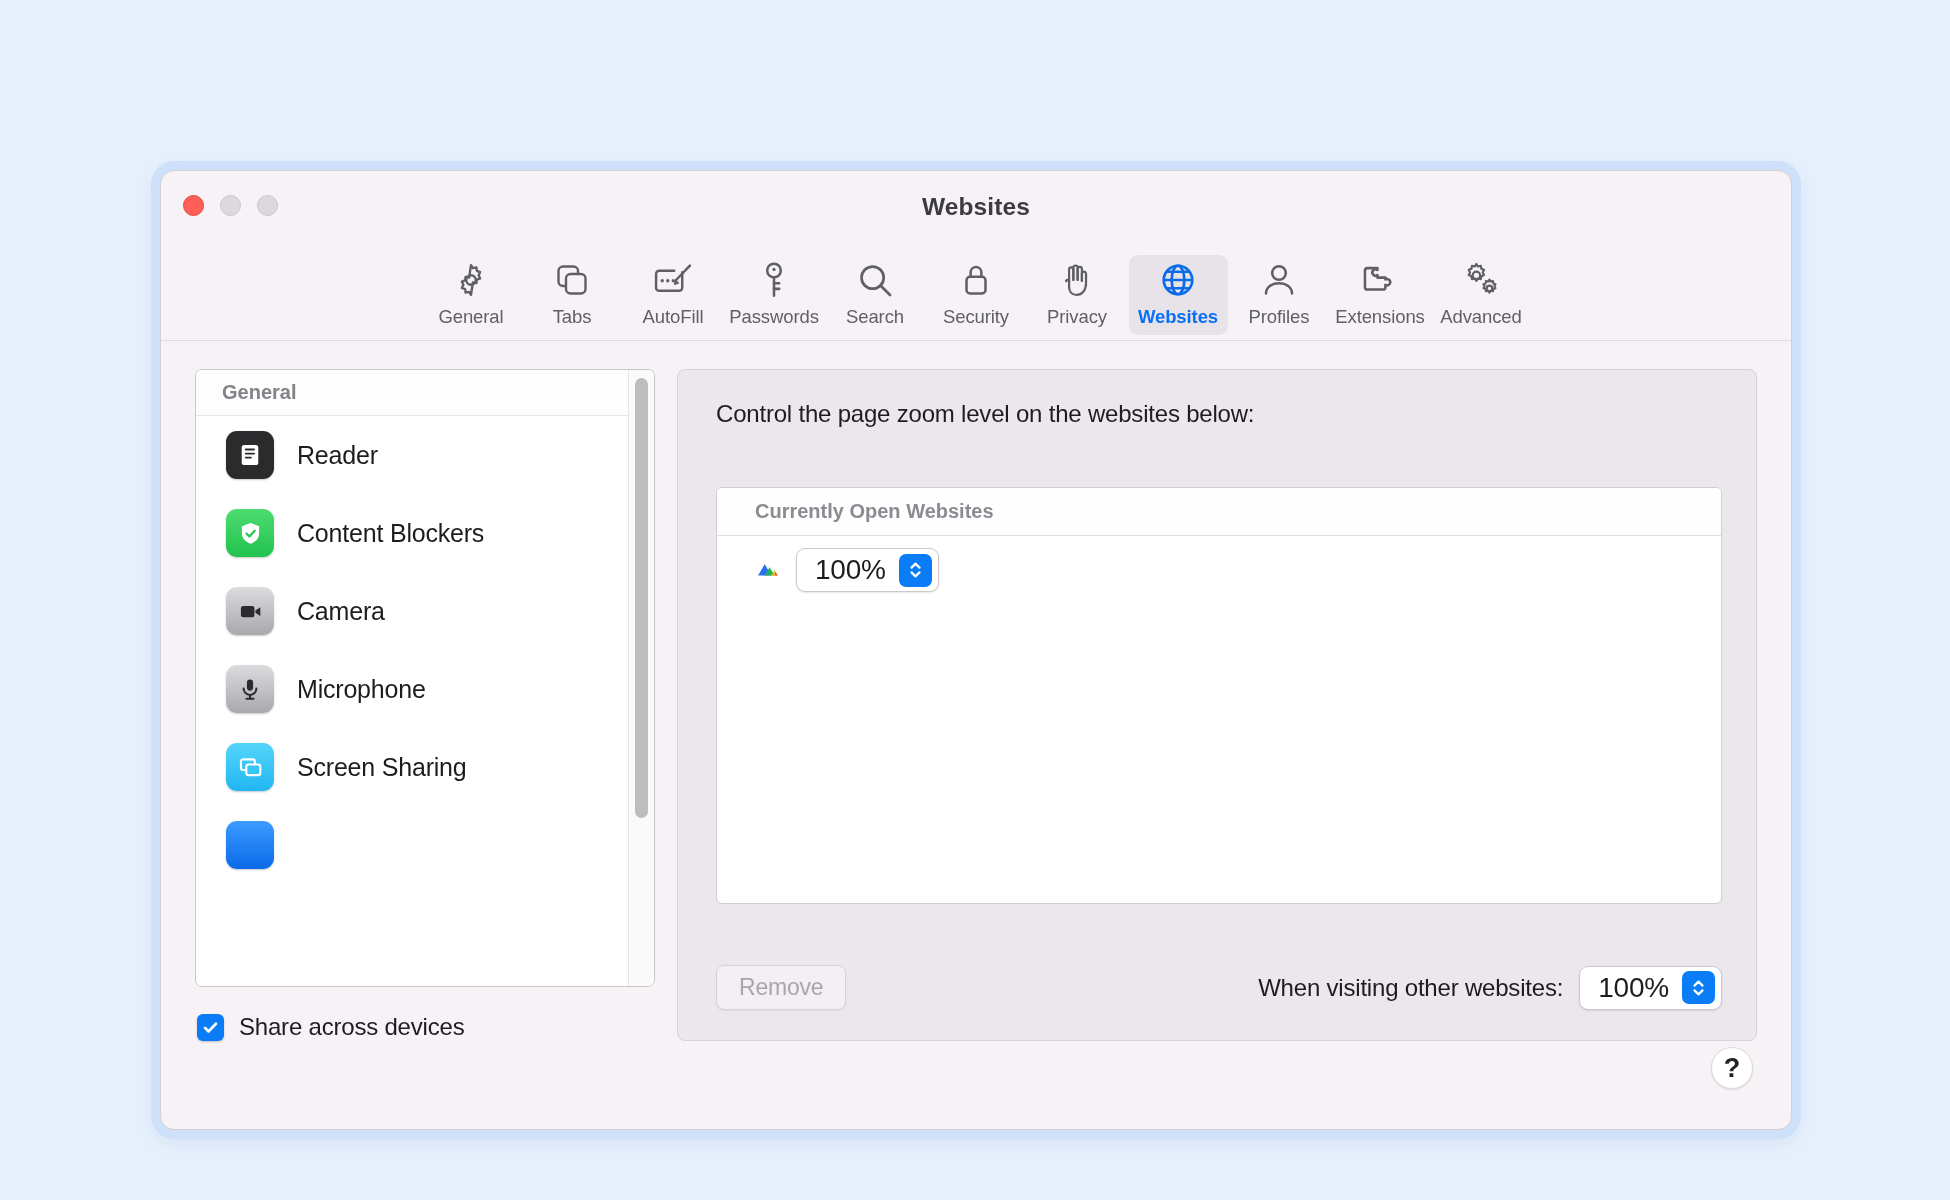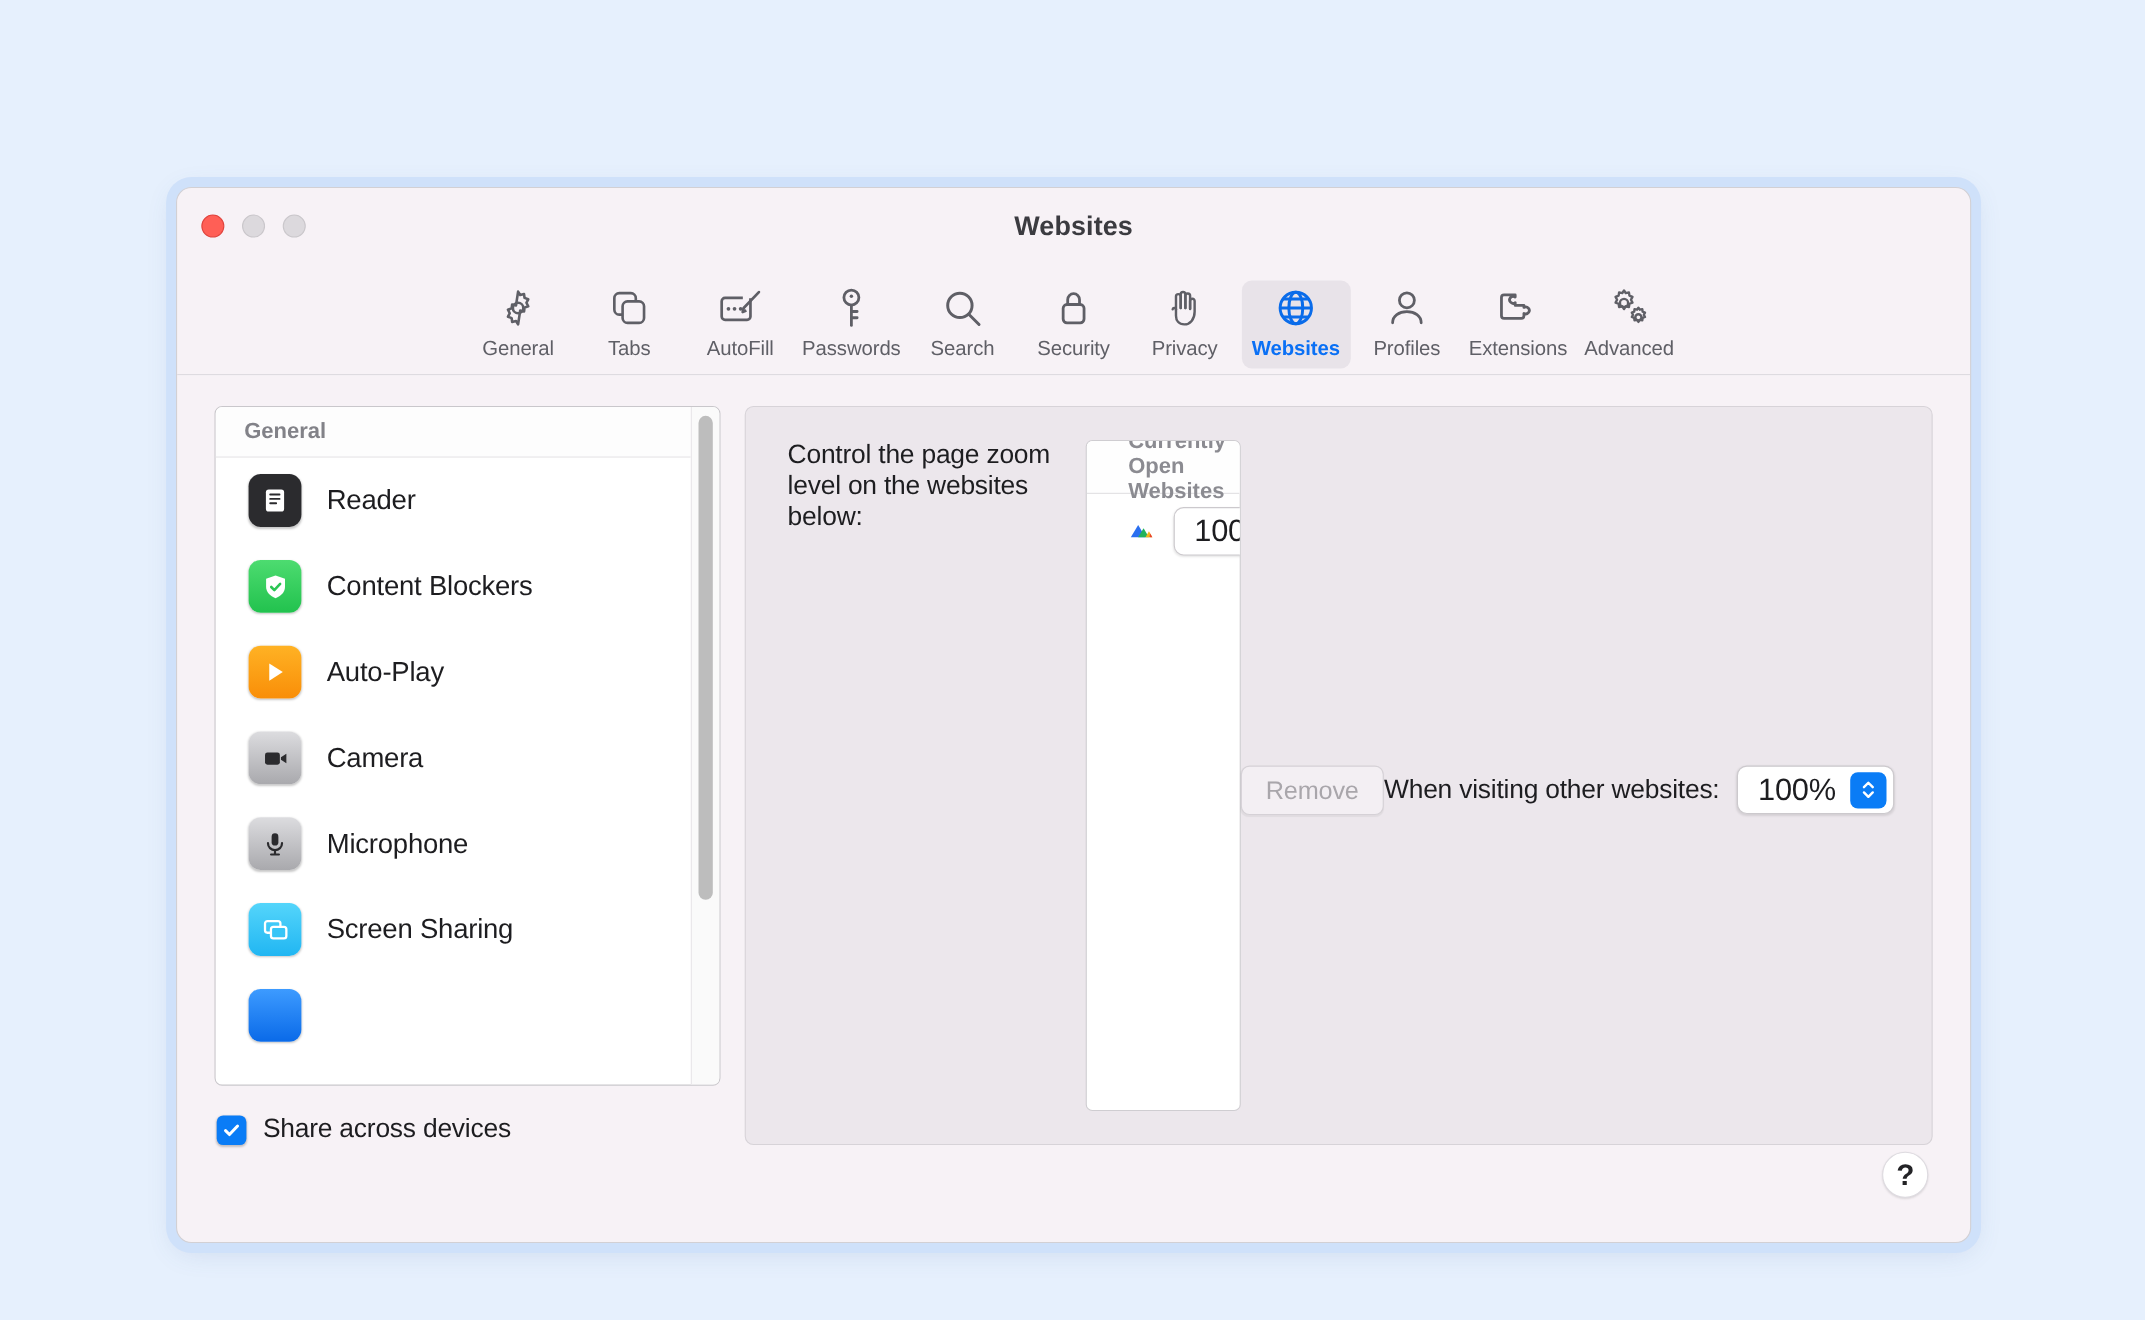--- a/index.html
+++ b/index.html
@@ -178,23 +178,24 @@
   }
 
   
   .panel {
     flex: 1 1 auto;
     background: #ece7ec;
     border: 1px solid #d7d3d8;
     border-radius: 8px;
     padding: 30px 34px 30px 38px;
     display: flex;
-    flex-direction: row;
+    flex-direction: column;
     min-height: 0;
     max-height: 673px;
+    gap: 35px;
   }
   .panel-desc {
     font-size: 24px;
     color: #1d1d20;
     letter-spacing: -.2px;
     margin-bottom: 24px;
   }
   .table {
     flex: 1 1 auto;
     background: #ffffff;
@@ -477,28 +478,20 @@
           <div class="sb-row">
             <span class="sb-icon" style="background:linear-gradient(#4ddc70,#22c24e);">
               <svg width="27" height="27" viewBox="0 0 22 22" fill="none">
                 <path d="M11 2.5 18 5v6c0 4.2-3 6.8-7 8.4C7 17.8 4 15.2 4 11V5z" fill="#ffffff"></path>
                 <path d="M7.8 11.1l2.3 2.3 4.3-4.6" stroke="#2bc554" stroke-width="1.9" stroke-linecap="round" stroke-linejoin="round"></path>
               </svg>
             </span>
             <span class="sb-label">Content Blockers</span>
           </div>
 
-          <div class="sb-row">
-            <span class="sb-icon" style="background:linear-gradient(#ffb224,#f98e08);">
-              <svg width="26" height="26" viewBox="0 0 22 22" fill="#ffffff">
-                  <path d="M6.6 4.4 17 11 6.6 17.6z"></path>
-                </svg>
-            </span>
-            <span class="sb-label">Auto-Play</span>
-          </div>
 
 
           <div class="sb-row">
             <span class="sb-icon" style="background:linear-gradient(#dcdcdf,#a9a9ad);">
               <svg width="27" height="27" viewBox="0 0 22 22" fill="#2b2b2e">
                 <rect x="3.2" y="6.6" width="11" height="9" rx="1.8"></rect>
                 <path d="M15 10.2 19 7.6v7l-4-2.6z"></path>
               </svg>
             </span>
             <span class="sb-label">Camera</span>

